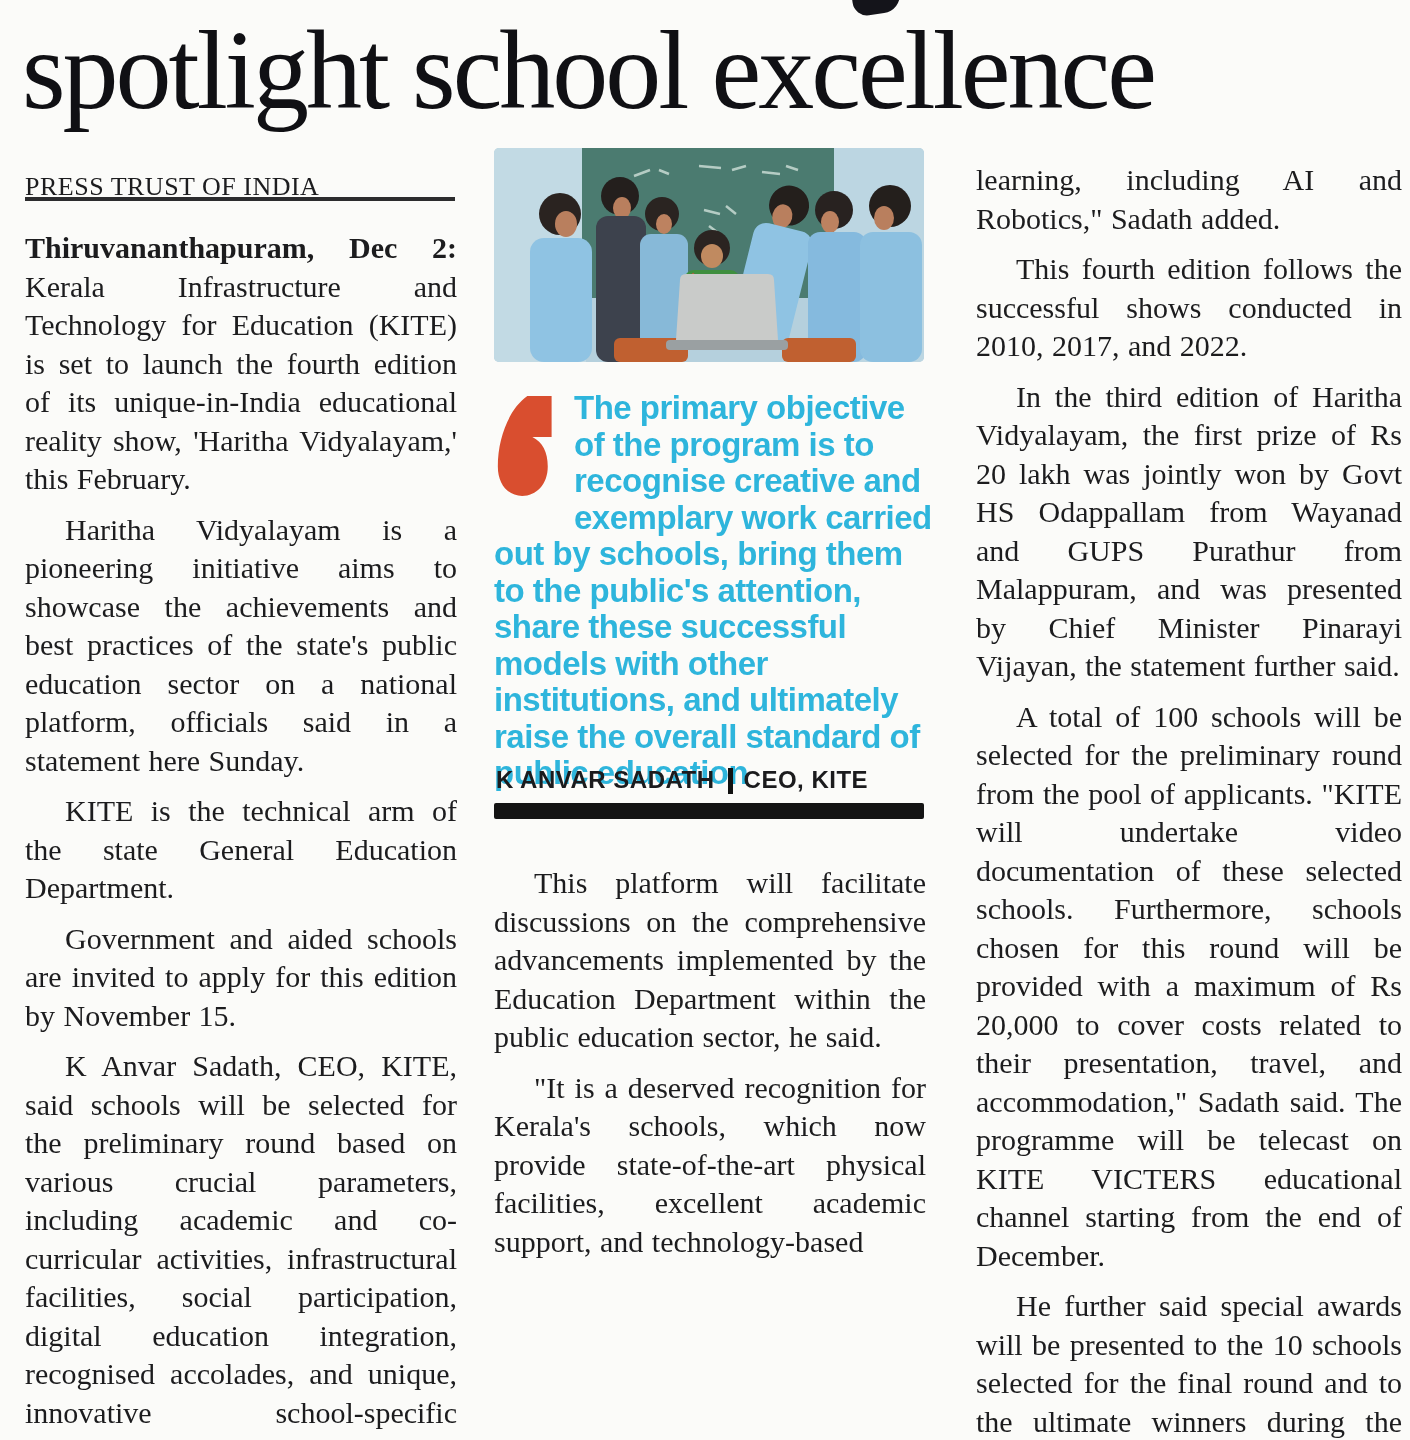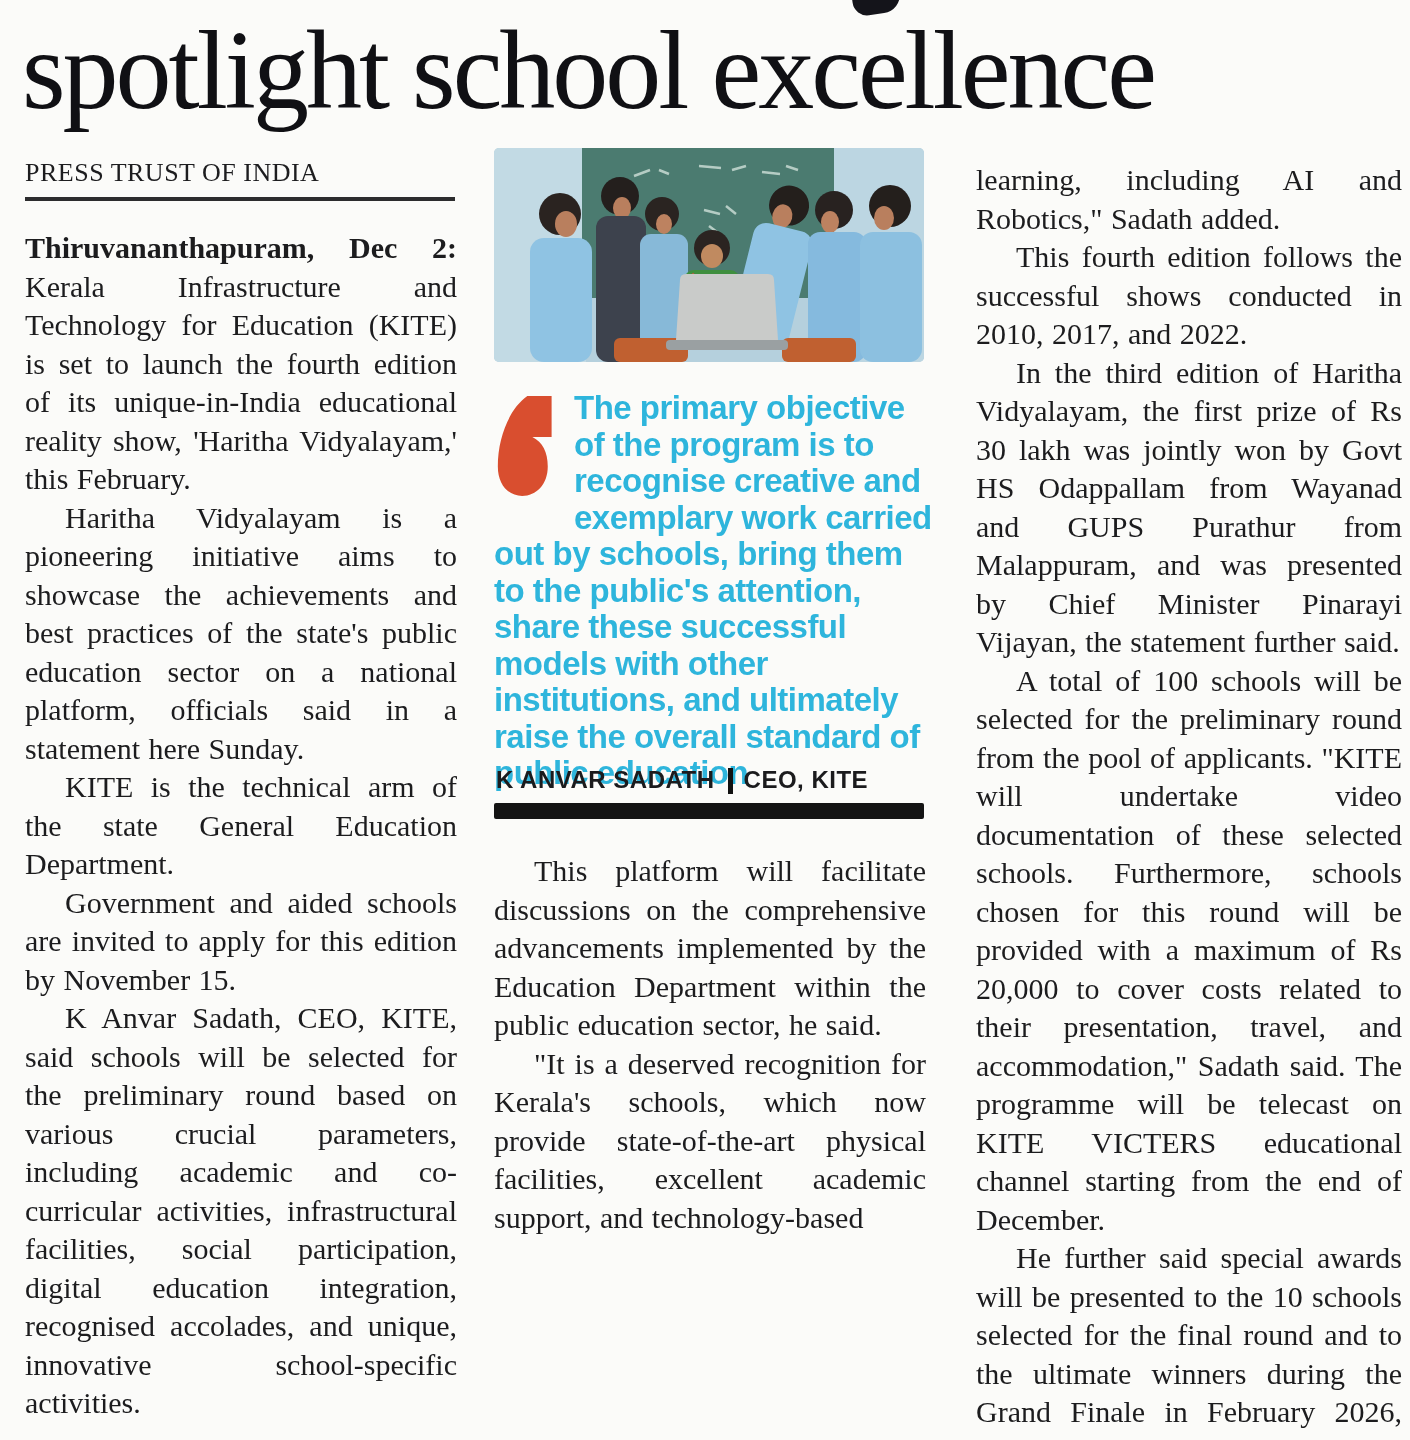--- a/index.html
+++ b/index.html
@@ -7,30 +7,30 @@
   .page{position:relative;width:1410px;height:1440px;background:#fbfbf9;overflow:hidden;margin:0 auto;}
 
   
   .top-partial{position:absolute;left:853px;top:-6px;width:48px;height:20px;background:#14141a;
     border-radius:2px 2px 20px 16px;transform:rotate(-8deg);}
 
   .headline{position:absolute;left:22px;top:6px;width:1380px;margin:0;
     font-family:"Liberation Serif",serif;font-weight:normal;color:#101014;
     font-size:112px;line-height:128px;letter-spacing:-3px;white-space:nowrap;}
 
-  .byline{position:absolute;left:25px;top:158px;font-size:26px;letter-spacing:.5px;color:#1d1d1f;}
+  .byline{position:absolute;left:25px;top:172px;font-size:26px;letter-spacing:.5px;color:#1d1d1f;}
   .byline-rule{position:absolute;left:25px;top:197px;width:430px;height:4px;background:#2c2c2e;}
 
   .col{position:absolute;width:432px;}
   .col-left{left:25px;top:229px;}
   .col-mid-body{left:494px;top:852px;}
   .col-right{left:976px;top:161px;width:426px;}
 
   p.para{margin:0;font-size:30px;line-height:38.5px;text-align:justify;color:#1c1c1e;word-spacing:1px;}
-  p.para.indent{text-indent:40px;}
+  p.para.indent{text-indent:40px;margin-top:12px;}
   p.para b{font-weight:bold;}
 
   .photo{position:absolute;left:494px;top:148px;width:430px;height:214px;border-radius:5px;overflow:hidden;}
 
   .pullquote{position:absolute;left:494px;top:390px;width:438px;}
   .quote-mark{float:left;width:64px;height:104px;margin:4px 16px 34px 0;}
   .quote-text{font-family:"Liberation Sans",sans-serif;font-weight:bold;font-size:33px;line-height:36.5px;
     letter-spacing:-.5px;color:#2eb5dc;text-align:left;}
 
   .attribution{position:absolute;left:496px;top:766px;font-family:"Liberation Sans",sans-serif;
@@ -134,18 +134,18 @@
   <div class="black-rule"></div>
 
   <div class="col col-mid-body">
     <p class="para indent">This platform will facilitate discussions on the comprehensive advancements implemented by the Education Department within the public education sector, he said.</p>
     <p class="para indent">"It is a deserved recognition for Kerala's schools, which now provide state-of-the-art physical facilities, excellent academic support, and technology-based</p>
   </div>
 
   <div class="col col-right">
     <p class="para">learning, including AI and Robotics," Sadath added.</p>
     <p class="para indent">This fourth edition follows the successful shows conducted in 2010, 2017, and 2022.</p>
-    <p class="para indent">In the third edition of Haritha Vidyalayam, the first prize of Rs 30 lakh was jointly won by Govt HS Odappallam from Wayanad and GUPS Purathur from Malappuram, and was presented by Chief Minister Pinarayi Vijayan, the statement further said.</p>
+    <p class="para indent">In the third edition of Haritha Vidyalayam, the first prize of Rs 20 lakh was jointly won by Govt HS Odappallam from Wayanad and GUPS Purathur from Malappuram, and was presented by Chief Minister Pinarayi Vijayan, the statement further said.</p>
     <p class="para indent">A total of 100 schools will be selected for the preliminary round from the pool of applicants. "KITE will undertake video documentation of these selected schools. Furthermore, schools chosen for this round will be provided with a maximum of Rs 20,000 to cover costs related to their presentation, travel, and accommodation," Sadath said. The programme will be telecast on KITE VICTERS educational channel starting from the end of December.</p>
     <p class="para indent">He further said special awards will be presented to the 10 schools selected for the final round and to the ultimate winners during the Grand Finale in February 2026, the statement added.</p>
   </div>
 
 </div>
 
 </body></html>

